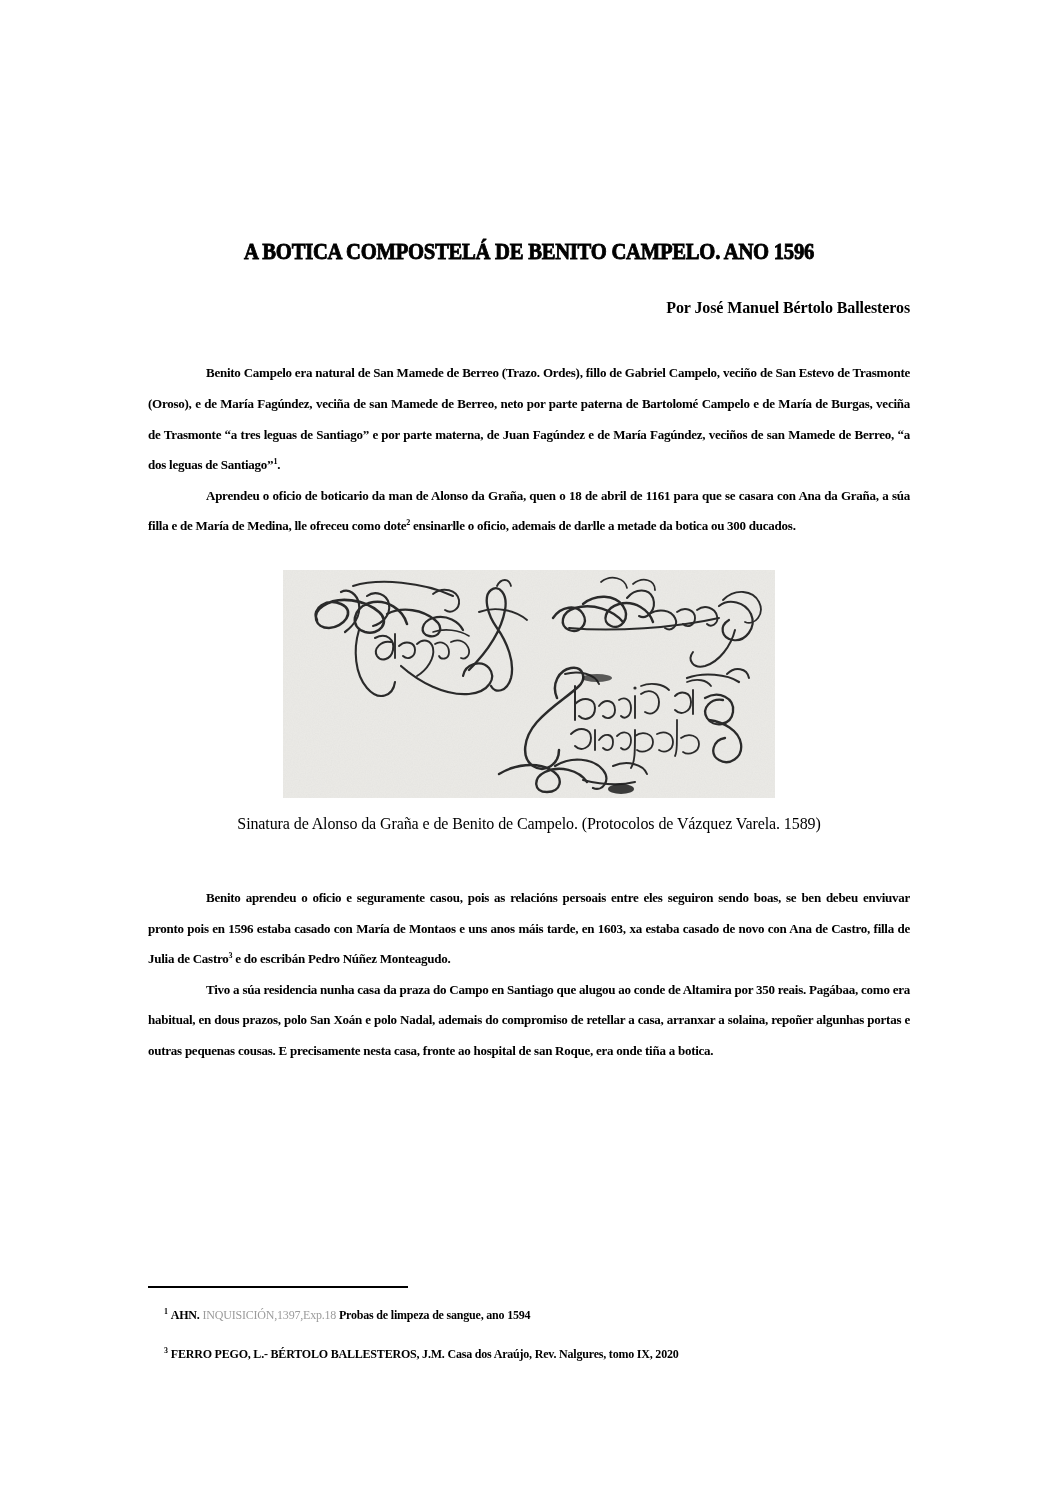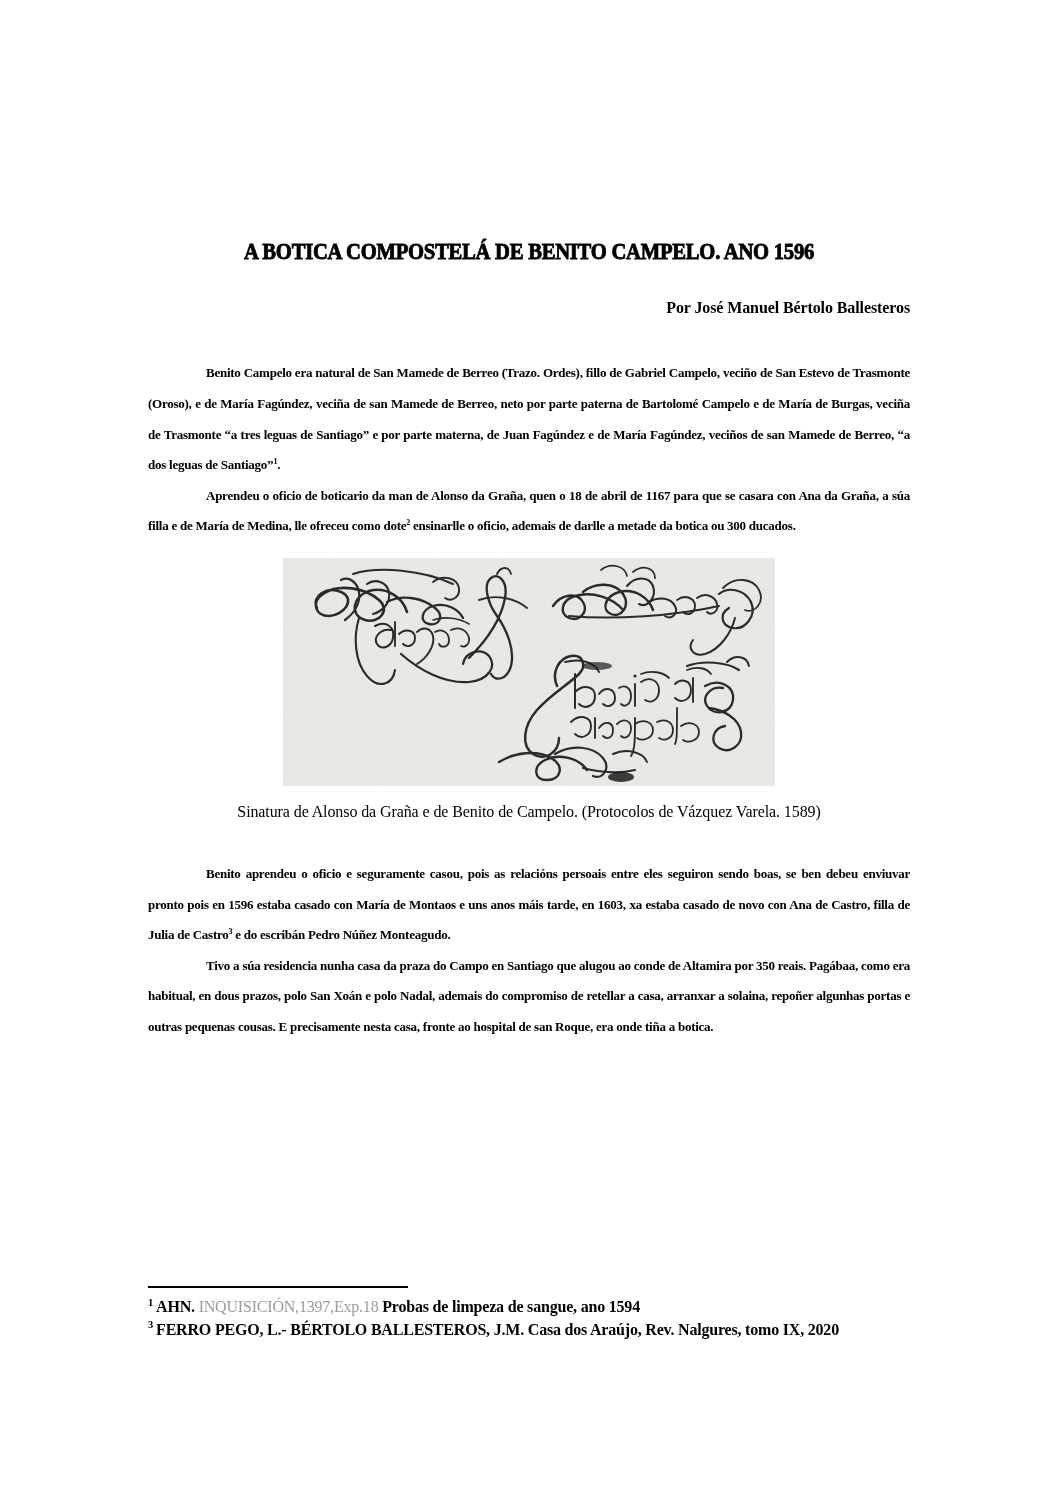--- a/index.html
+++ b/index.html
@@ -71,21 +71,21 @@
   }
   p.para sup {
     font-size: 0.62em;
     line-height: 0;
     vertical-align: super;
     font-weight: bold;
   }
 
   
   .figure {
-    margin: 4px;
+    margin: 16px;
     padding-top: 12px;
   }
   .figure-img-wrap {
     width: 492px;
     height: 228px;
     margin: 0 auto;
     position: relative;
     overflow: hidden;
     background: #f2f1ee;
   }
@@ -115,22 +115,22 @@
     width: 790px;
   }
   .footnote-rule {
     width: 260px;
     height: 0;
     border: 0;
     border-top: 2.2px solid #000;
     margin: 0 0 8px 0;
   }
   p.footnote {
-    margin: 0;
-    font-size: 16px;
+    margin: 16px;
+    font-size: 12px;
     line-height: 22.5px;
     font-weight: bold;
     letter-spacing: -0.2px;
     white-space: nowrap;
   }
   p.footnote sup {
     font-size: 0.66em;
     line-height: 0;
     vertical-align: super;
     font-weight: bold;
@@ -150,21 +150,21 @@
   <div class="content">
 
     <h1 class="doc-title">A BOTICA COMPOSTELÁ DE BENITO CAMPELO. ANO 1596</h1>
 
     <p class="byline">Por José Manuel Bértolo Ballesteros</p>
 
     <div class="body-block">
 
       <p class="para"><span>Benito Campelo era natural de San Mamede de Berreo (Trazo. Ordes), fillo de Gabriel Campelo, veciño de San Estevo de Trasmonte (Oroso), e de María Fagúndez, veciña de san Mamede de Berreo, neto por parte paterna de Bartolomé Campelo e de María de Burgas, veciña de Trasmonte “a tres leguas de Santiago” e por parte materna, de Juan Fagúndez e de María Fagúndez, veciños de san Mamede de Berreo, “a dos leguas de Santiago”</span><sup>1</sup><span>.</span></p>
 
-      <p class="para"><span>Aprendeu o oficio de boticario da man de Alonso da Graña, quen  o 18 de abril de 1167 para que se casara con Ana da Graña, a súa filla e de María de Medina, lle ofreceu como dote</span><sup>2</sup><span> ensinarlle o oficio, ademais de darlle a metade da botica ou 300 ducados.</span></p>
+      <p class="para"><span>Aprendeu o oficio de boticario da man de Alonso da Graña, quen  o 18 de abril de 1161 para que se casara con Ana da Graña, a súa filla e de María de Medina, lle ofreceu como dote</span><sup>2</sup><span> ensinarlle o oficio, ademais de darlle a metade da botica ou 300 ducados.</span></p>
 
     </div>
 
     <figure class="figure">
       <div class="figure-img-wrap">
         <svg viewBox="0 0 492 228" preserveAspectRatio="none" aria-hidden="true">
           <defs>
             <filter id="paperGrain" x="0" y="0" width="100%" height="100%">
               <feTurbulence type="fractalNoise" baseFrequency="0.85" numOctaves="3" result="n"></feTurbulence>
               <feColorMatrix in="n" type="saturate" values="0"></feColorMatrix>

